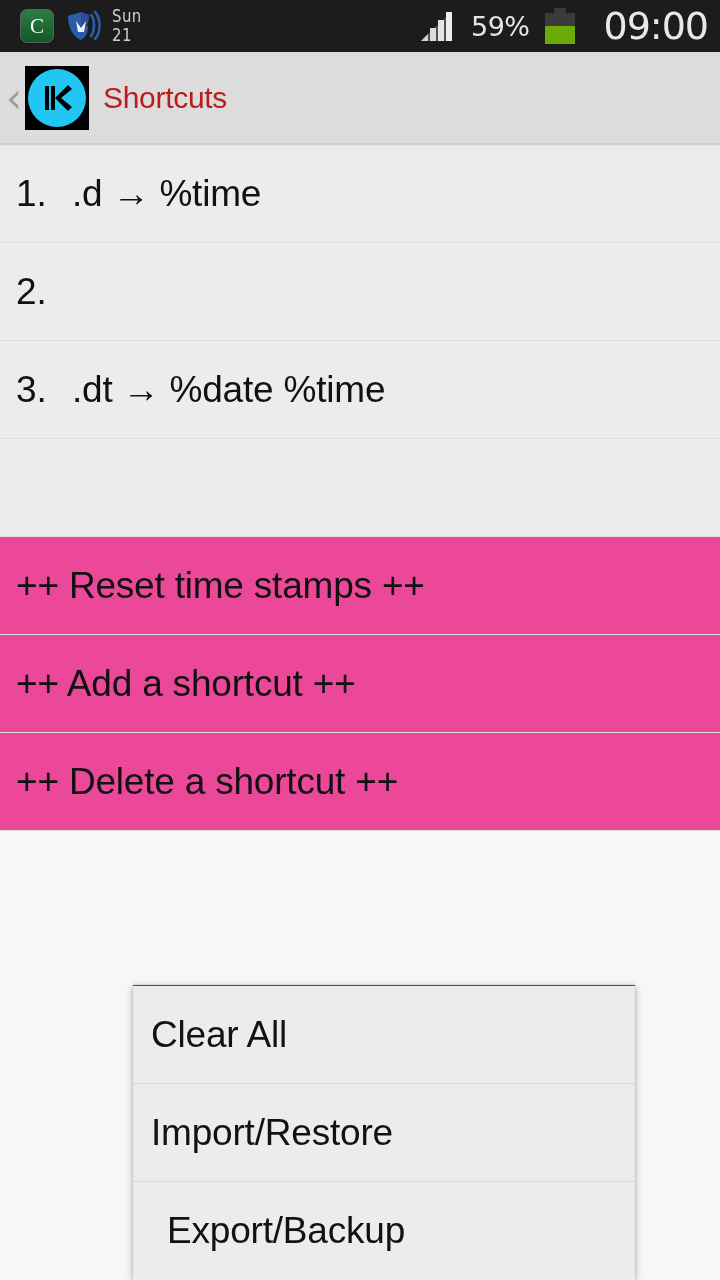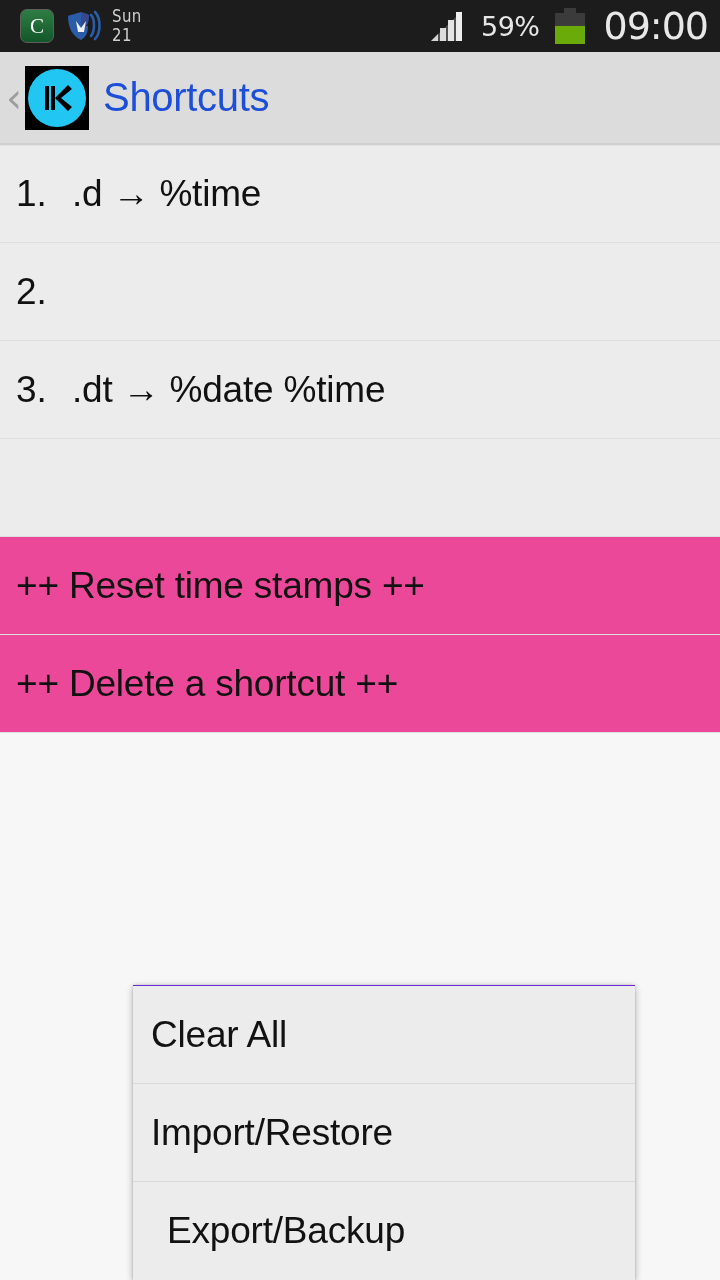--- a/index.html
+++ b/index.html
@@ -106,21 +106,21 @@
     width: 100%;
     background: #6aab09;
   }
 
   .sb-clock {
     color: #e8e8e8;
     font-size: 38px;
     font-family: "DejaVu Sans", sans-serif;
     letter-spacing: -1px;
     line-height: 38px;
-    margin-left: 2px;
+    margin-left: 12px;
   }
 
   
   .actionbar {
     position: relative;
     height: 93px;
     background: #dcdcdc;
     border-bottom: 2px solid #cfcfcf;
     display: flex;
     align-items: center;
@@ -153,22 +153,22 @@
     height: 58px;
     border-radius: 50%;
     background: #22c6f2;
     display: flex;
     align-items: center;
     justify-content: center;
   }
   .app-logo svg { display: block; }
   .ab-title {
     margin-left: 14px;
-    font-size: 40px;
-    color: #1d4ed8;
+    font-size: 30px;
+    color: #b91c1c;
     font-family: "Liberation Sans", sans-serif;
     letter-spacing: -0.3px;
   }
 
   
   .list {
     background: #ececec;
   }
   .row {
     height: 98px;
@@ -291,20 +291,23 @@
       <span class="idx">3.</span>
       <span>.dt → %date %time</span>
     </div>
 
     <div class="row spacer"></div>
 
     <div class="row action">
       <span>++ Reset time stamps ++</span>
     </div>
     <div class="row action">
+      <span>++ Add a shortcut ++</span>
+    </div>
+    <div class="row action">
       <span>++ Delete a shortcut ++</span>
     </div>
   </div>
 
   <div class="list-filler"></div>
 
   <div class="popup">
     <div class="popup-item">
       <span>Clear All</span>
     </div>

